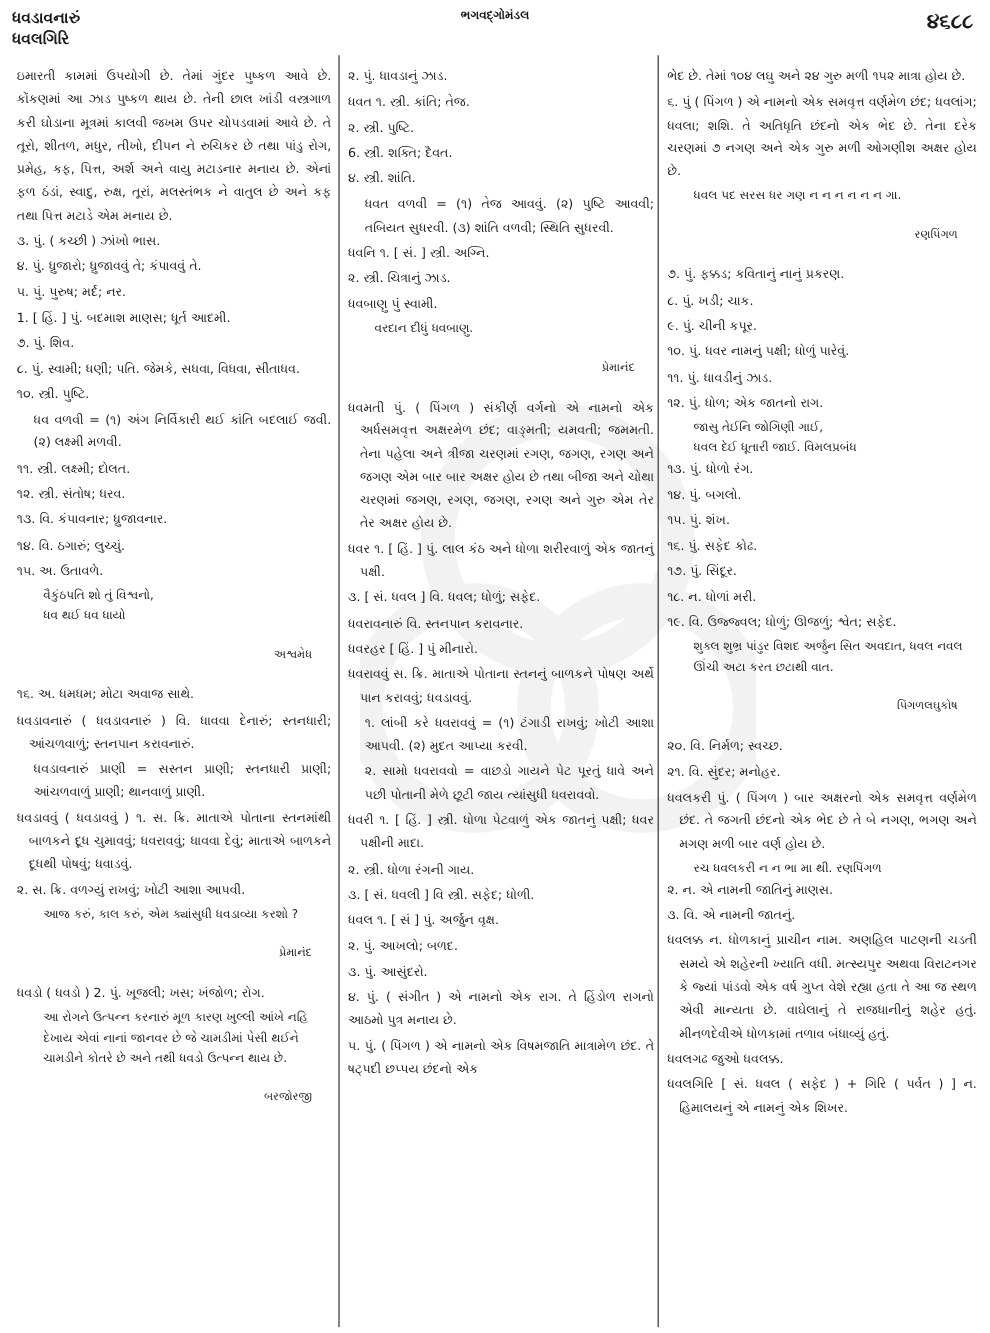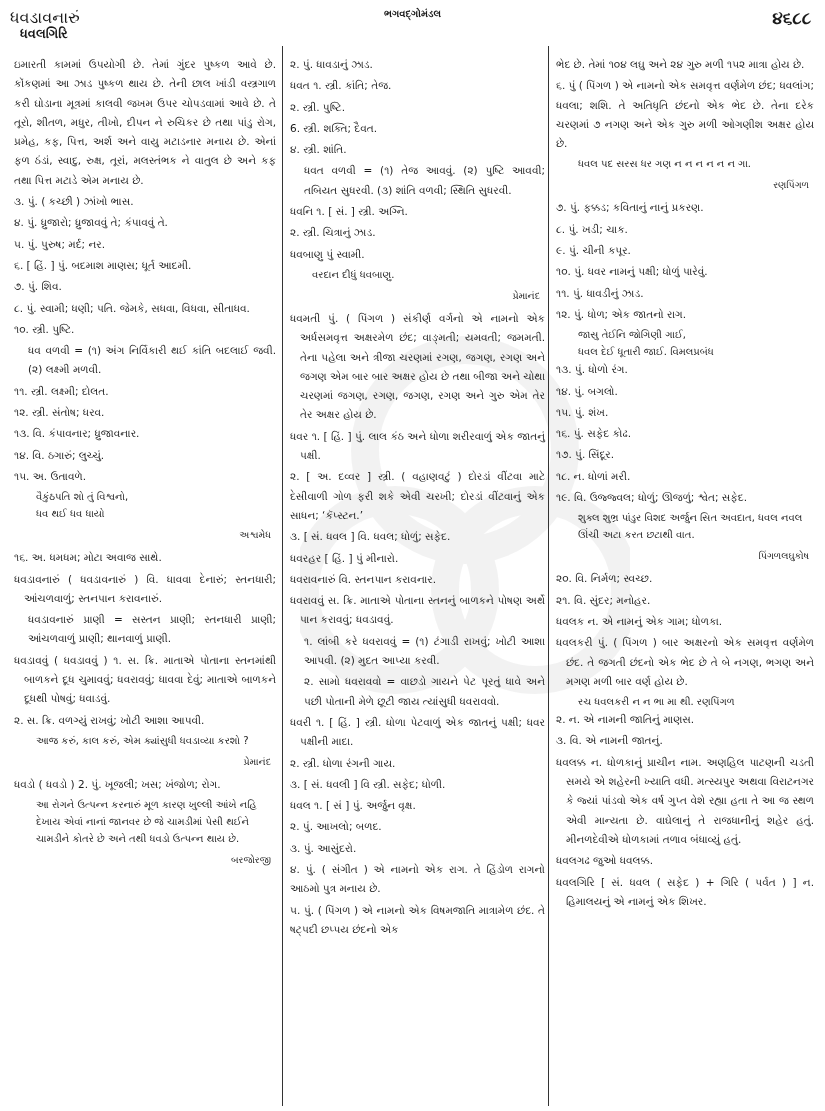--- a/index.html
+++ b/index.html
@@ -5,38 +5,38 @@
   html, body { margin:0; padding:0; }
   body {
     width:825px; height:1111px; overflow:hidden; background:#ffffff;
     font-family:"DejaVu Sans", sans-serif; color:#1a1a1a; position:relative;
   }
   .watermark {
     position:absolute; left:300px; top:330px; width:330px; height:380px;
     pointer-events:none; opacity:0.07;
   }
   .header { position:absolute; left:0; top:0; width:825px; height:52px; }
-  .hw-first { position:absolute; left:10px; top:8px; font-weight:normal; font-size:16px; }
-  .hw-last  { position:absolute; left:20px; top:26px; font-weight:bold; font-size:13px;text-align:center; }
+  .hw-first { position:absolute; left:10px; top:8px; font-weight:bold; font-size:13px; }
+  .hw-last  { position:absolute; left:10px; top:26px; font-weight:bold; font-size:13px;text-align:center; }
   .running-title { position:absolute; left:0; width:825px; top:8px; text-align:center; font-size:10px; font-weight:bold; }
   .page-no { position:absolute; right:14px; top:8px; font-size:17px; font-weight:bold; }
   .col {
     position:absolute; top:55px; font-size:10.5px; line-height:19.3px;
   }
   .col1 { left:14px; width:262px; }
   .col2 { left:290px; width:255px; }
   .col3 { left:556px; width:258px; }
   .rule { position:absolute; top:46px; width:1px; background:#333; height:1060px; }
   .r1 { left:282px; }
   .r2 { left:548px; }
   .p { margin:0 0 2px 0; text-align:justify; }
   .p.ind { padding-left:14px; }
   .p.hang { padding-left:10px; text-indent:-10px; }
   .quote { font-size:10px; padding-left:22px; line-height:17px; margin:0; }
-  .src { text-align:right; font-size:9.5px; margin:5px; line-height:16px; }
+  .src { text-align:right; font-size:9.5px; margin:16px; line-height:16px; }
 </style>
 </head>
 <body>
 
 <svg class="watermark" viewBox="0 0 330 380">
   <circle cx="165" cy="120" r="100" fill="none" stroke="#555" stroke-width="28"></circle>
   <circle cx="95" cy="260" r="90" fill="none" stroke="#555" stroke-width="28"></circle>
   <circle cx="235" cy="260" r="90" fill="none" stroke="#555" stroke-width="28"></circle>
 </svg>
 
@@ -48,21 +48,21 @@
 </div>
 
 <div class="rule r1"></div>
 <div class="rule r2"></div>
 
 <div class="col col1">
     <p class="p">ઇમારતી કામમાં ઉપયોગી છે. તેમાં ગુંદર પુષ્કળ આવે છે. કોંકણમાં આ ઝાડ પુષ્કળ થાય છે. તેની છાલ ખાંડી વસ્ત્રગાળ કરી ઘોડાના મૂત્રમાં કાલવી જખમ ઉપર ચોપડવામાં આવે છે. તે તૂરો, શીતળ, મધુર, તીખો, દીપન ને રુચિકર છે તથા પાંડુ રોગ, પ્રમેહ, કફ, પિત્ત, અર્શ અને વાયુ મટાડનાર મનાય છે. એનાં ફળ ઠંડાં, સ્વાદુ, રુક્ષ, તૂરાં, મલસ્તંભક ને વાતુલ છે અને કફ તથા પિત્ત મટાડે એમ મનાય છે.</p>
     <p class="p">૩. પું. ( કચ્છી ) ઝાંખો ભાસ.</p>
     <p class="p">૪. પું. ધ્રુજારો; ધ્રુજાવવું તે; કંપાવવું તે.</p>
     <p class="p">૫. પું. પુરુષ; મર્દ; નર.</p>
-    <p class="p">૬. [ હિં. ] પું. બદમાશ માણસ; ધૂર્ત આદમી.</p>
+    <p class="p">1. [ હિં. ] પું. બદમાશ માણસ; ધૂર્ત આદમી.</p>
     <p class="p">૭. પું. શિવ.</p>
     <p class="p">૮. પું. સ્વામી; ધણી; પતિ. જેમકે, સધવા, વિધવા, સીતાધવ.</p>
     <p class="p">૧૦. સ્ત્રી. પુષ્ટિ.</p>
     <p class="p ind">ધવ વળવી = (૧) અંગ નિર્વિકારી થઈ કાંતિ બદલાઈ જવી. (૨) લક્ષ્મી મળવી.</p>
     <p class="p">૧૧. સ્ત્રી. લક્ષ્મી; દોલત.</p>
     <p class="p">૧૨. સ્ત્રી. સંતોષ; ધરવ.</p>
     <p class="p">૧૩. વિ. કંપાવનાર; ધ્રુજાવનાર.</p>
     <p class="p">૧૪. વિ. ઠગારું; લુચ્ચું.</p>
     <p class="p">૧૫. અ. ઉતાવળે.</p>
     <p class="quote">વૈકુંઠપતિ શો તું વિશ્વનો,</p>
@@ -86,24 +86,23 @@
     <p class="p">6. સ્ત્રી. શક્તિ; દૈવત.</p>
     <p class="p">૪. સ્ત્રી. શાંતિ.</p>
     <p class="p ind">ધવત વળવી = (૧) તેજ આવવું. (૨) પુષ્ટિ આવવી; તબિયત સુધરવી. (૩) શાંતિ વળવી; સ્થિતિ સુધરવી.</p>
     <p class="p hang">ધવનિ ૧. [ સં. ] સ્ત્રી. અગ્નિ.</p>
     <p class="p">૨. સ્ત્રી. ચિત્રાનું ઝાડ.</p>
     <p class="p hang">ધવબાણુ પું સ્વામી.</p>
     <p class="quote">વરદાન દીધું ધવબાણુ.</p>
     <p class="src">પ્રેમાનંદ</p>
     <p class="p hang">ધવમતી પું. ( પિંગળ ) સંકીર્ણ વર્ગનો એ નામનો એક અર્ધસમવૃત્ત અક્ષરમેળ છંદ; વાઙ્મતી; યમવતી; જમમતી. તેના પહેલા અને ત્રીજા ચરણમાં રગણ, જગણ, રગણ અને જગણ એમ બાર બાર અક્ષર હોય છે તથા બીજા અને ચોથા ચરણમાં જગણ, રગણ, જગણ, રગણ અને ગુરુ એમ તેર તેર અક્ષર હોય છે.</p>
     <p class="p hang">ધવર ૧. [ હિં. ] પું. લાલ કંઠ અને ધોળા શરીરવાળું એક જાતનું પક્ષી.</p>
-    <p class="p">૨. [ અ. દવ્વર ] સ્ત્રી. ( વહાણવટું ) દોરડાં વીંટવા માટે દેસીવાળી ગોળ ફરી શકે એવી ચરખી; દોરડાં વીંટવાનું એક સાધન; ‘કૅપ્સ્ટન.’</p>
     <p class="p">૩. [ સં. ધવલ ] વિ. ધવલ; ધોળું; સફેદ.</p>
+    <p class="p hang">ધવરાવનારું વિ. સ્તનપાન કરાવનાર.</p>
     <p class="p hang">ધવરહર [ હિં. ] પું મીનારો.</p>
-    <p class="p hang">ધવરાવનારું વિ. સ્તનપાન કરાવનાર.</p>
     <p class="p hang">ધવરાવવું સ. ક્રિ. માતાએ પોતાના સ્તનનું બાળકને પોષણ અર્થે પાન કરાવવું; ધવડાવવું.</p>
     <p class="p ind">૧. લાંબી કરે ધવરાવવું = (૧) ટંગાડી રાખવું; ખોટી આશા આપવી. (૨) મુદત આપ્યા કરવી.</p>
     <p class="p ind">૨. સામો ધવરાવવો = વાછડો ગાયને પેટ પૂરતું ધાવે અને પછી પોતાની મેળે છૂટી જાય ત્યાંસુધી ધવરાવવો.</p>
     <p class="p hang">ધવરી ૧. [ હિં. ] સ્ત્રી. ધોળા પેટવાળું એક જાતનું પક્ષી; ધવર પક્ષીની માદા.</p>
     <p class="p">૨. સ્ત્રી. ધોળા રંગની ગાય.</p>
     <p class="p">૩. [ સં. ધવલી ] વિ સ્ત્રી. સફેદ; ધોળી.</p>
     <p class="p hang">ધવલ ૧. [ સં ] પું. અર્જુન વૃક્ષ.</p>
     <p class="p">૨. પું. આખલો; બળદ.</p>
     <p class="p">૩. પું. આસુંદરો.</p>
     <p class="p">૪. પું. ( સંગીત ) એ નામનો એક રાગ. તે હિંડોળ રાગનો આઠમો પુત્ર મનાય છે.</p>
@@ -126,21 +125,20 @@
     <p class="p">૧૪. પું. બગલો.</p>
     <p class="p">૧૫. પું. શંખ.</p>
     <p class="p">૧૬. પું. સફેદ કોઢ.</p>
     <p class="p">૧૭. પું. સિંદૂર.</p>
     <p class="p">૧૮. ન. ધોળાં મરી.</p>
     <p class="p">૧૯. વિ. ઉજ્જ્વલ; ધોળું; ઊજળું; શ્વેત; સફેદ.</p>
     <p class="quote">શુક્લ શુભ્ર પાંડુર વિશદ અર્જુન સિત અવદાત, ધવલ નવલ ઊંચી અટા કરત છટાથી વાત.</p>
     <p class="src">પિંગળલઘુકોષ</p>
     <p class="p">૨૦. વિ. નિર્મળ; સ્વચ્છ.</p>
     <p class="p">૨૧. વિ. સુંદર; મનોહર.</p>
-    <p class="p hang">ધવલક ન. એ નામનું એક ગામ; ધોળકા.</p>
     <p class="p hang">ધવલકરી પું. ( પિંગળ ) બાર અક્ષરનો એક સમવૃત્ત વર્ણમેળ છંદ. તે જગતી છંદનો એક ભેદ છે તે બે નગણ, ભગણ અને મગણ મળી બાર વર્ણ હોય છે.</p>
     <p class="quote">રચ ધવલકરી ન ન ભા મા થી.   રણપિંગળ</p>
     <p class="p">૨. ન. એ નામની જાતિનું માણસ.</p>
     <p class="p">૩. વિ. એ નામની જાતનું.</p>
     <p class="p hang">ધવલક્ક ન. ધોળકાનું પ્રાચીન નામ. અણહિલ પાટણની ચડતી સમયે એ શહેરની ખ્યાતિ વધી. મત્સ્યપુર અથવા વિરાટનગર કે જ્યાં પાંડવો એક વર્ષ ગુપ્ત વેશે રહ્યા હતા તે આ જ સ્થળ એવી માન્યતા છે. વાઘેલાનું તે રાજધાનીનું શહેર હતું. મીનળદેવીએ ધોળકામાં તળાવ બંધાવ્યું હતું.</p>
     <p class="p hang">ધવલગઢ જુઓ ધવલક્ક.</p>
     <p class="p hang">ધવલગિરિ [ સં. ધવલ ( સફેદ ) + ગિરિ ( પર્વત ) ] ન. હિમાલયનું એ નામનું એક શિખર.</p>
   </div>
 
 </body></html>

